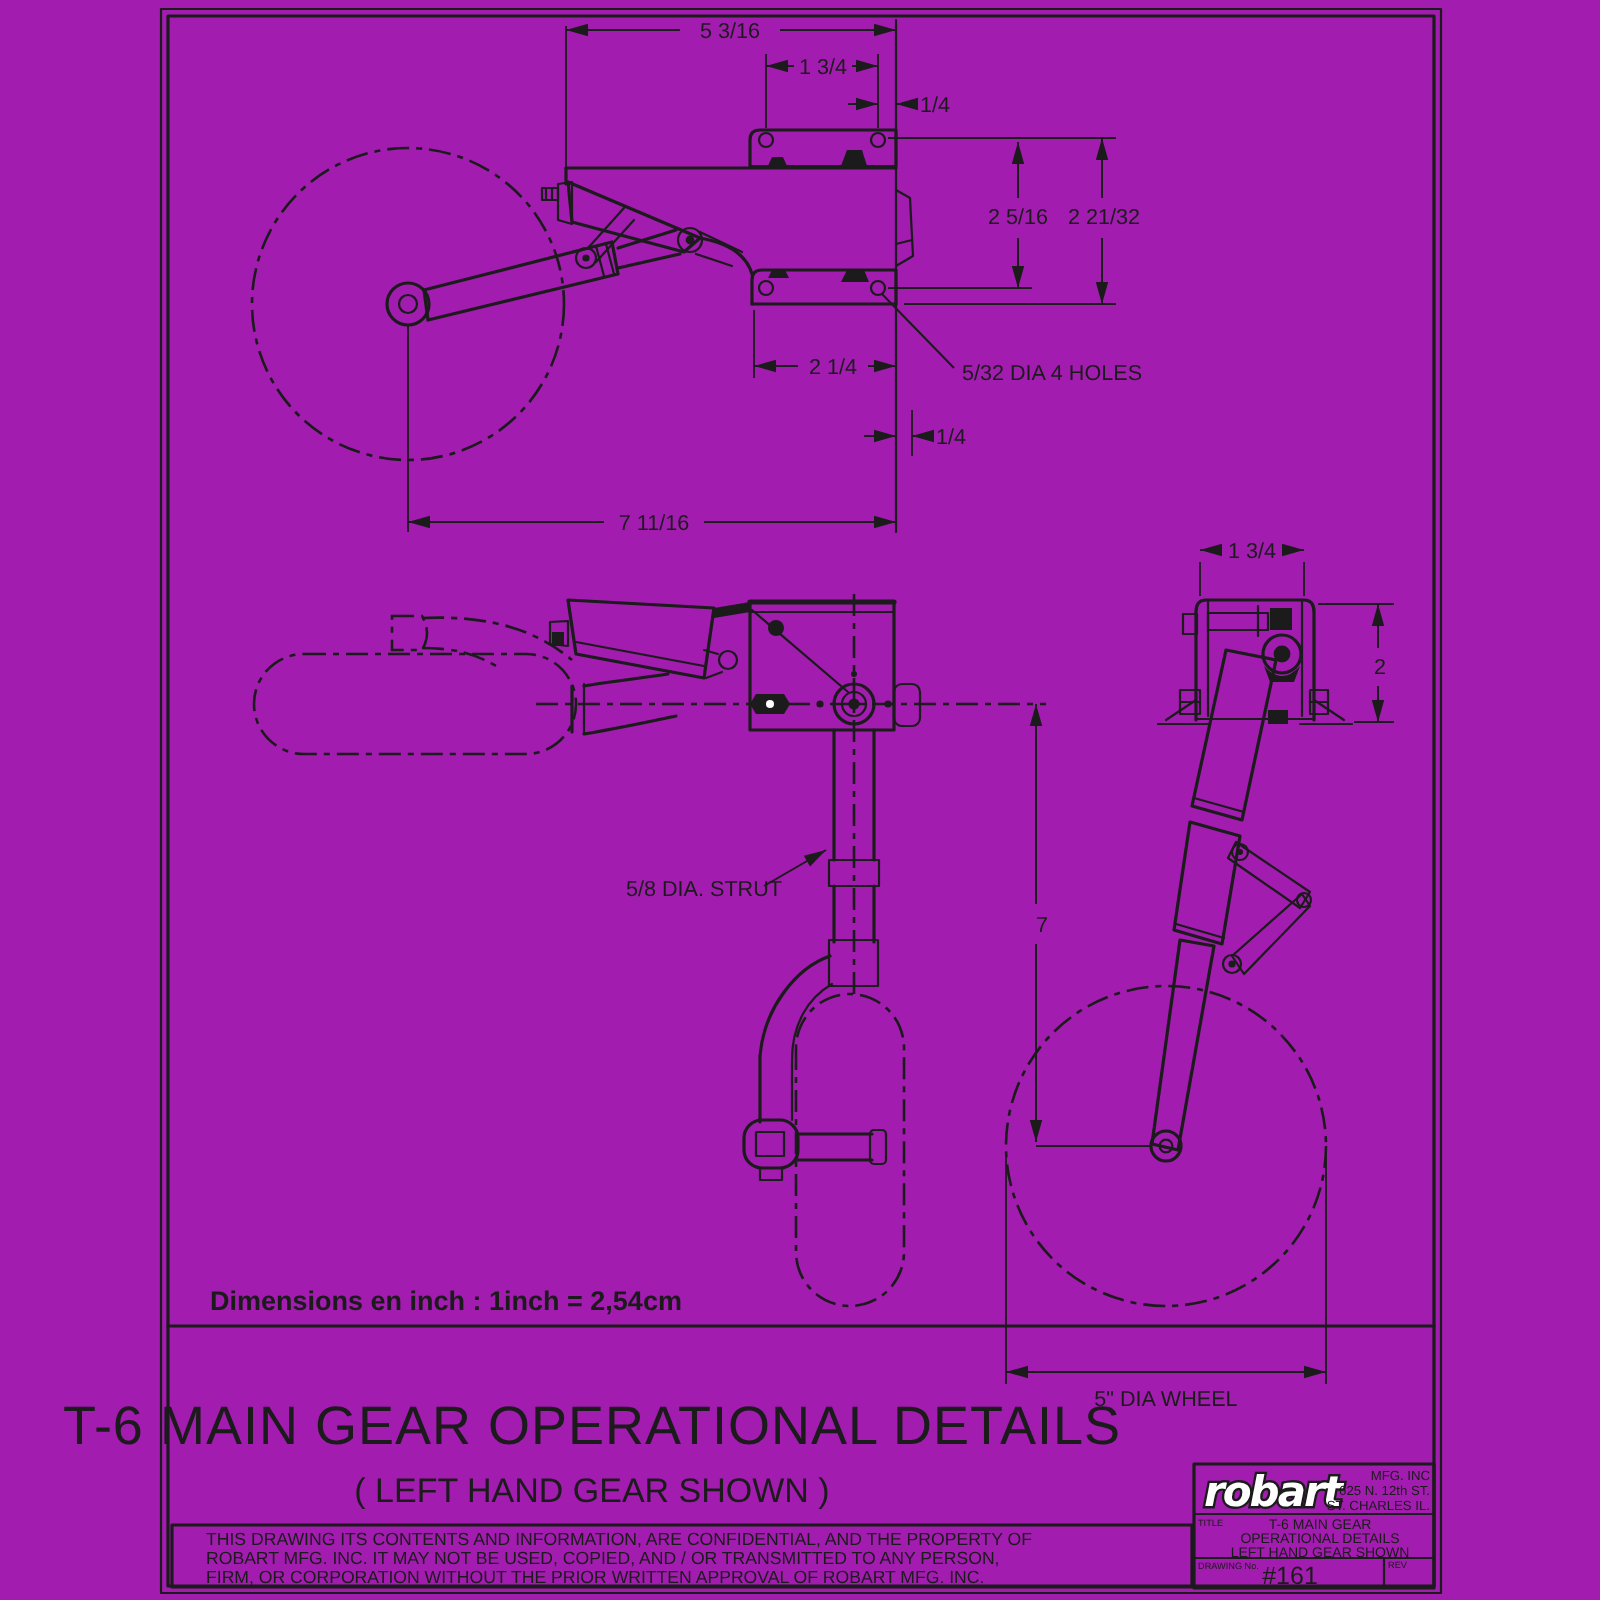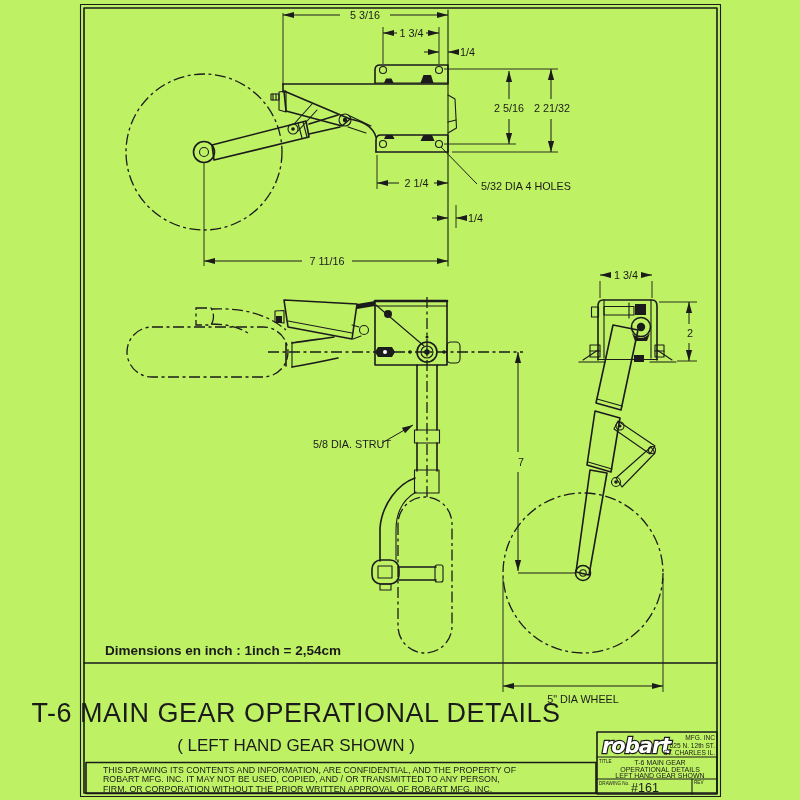--- a/index.html
+++ b/index.html
@@ -1,16 +1,16 @@
 <!DOCTYPE html>
 <html><head>
 <meta charset="utf-8">
 <style>
   html,body{margin:0;padding:0;background:#fff;}
-  #page{position:relative;width:800px;height:800px;background:#bef264;font-family:"Liberation Sans",sans-serif;text-decoration:underline;}
+  #page{position:relative;width:800px;height:800px;background:#a21caf;font-family:"Liberation Sans",sans-serif;text-decoration:underline;}
   svg{position:absolute;left:0;top:0;}
   .ln{stroke:#1b1b1b;fill:none;stroke-width:1.6;stroke-linecap:round;stroke-linejoin:round;}
   .thin{stroke-width:1.1;}
   .thick{stroke-width:2.6;}
   .dim{stroke:#1b1b1b;fill:none;stroke-width:1;}
   .ext{stroke:#1b1b1b;fill:none;stroke-width:0.9;}
   .cl{stroke:#1b1b1b;fill:none;stroke-width:1.3;stroke-dasharray:11 3.5 3 3.5;}
   .fill{fill:#1b1b1b;stroke:none;}
   .dimtxt{font-family:"Liberation Sans",sans-serif;font-size:10.8px;fill:#1b1b1b;}
   .mid{text-anchor:middle;}

